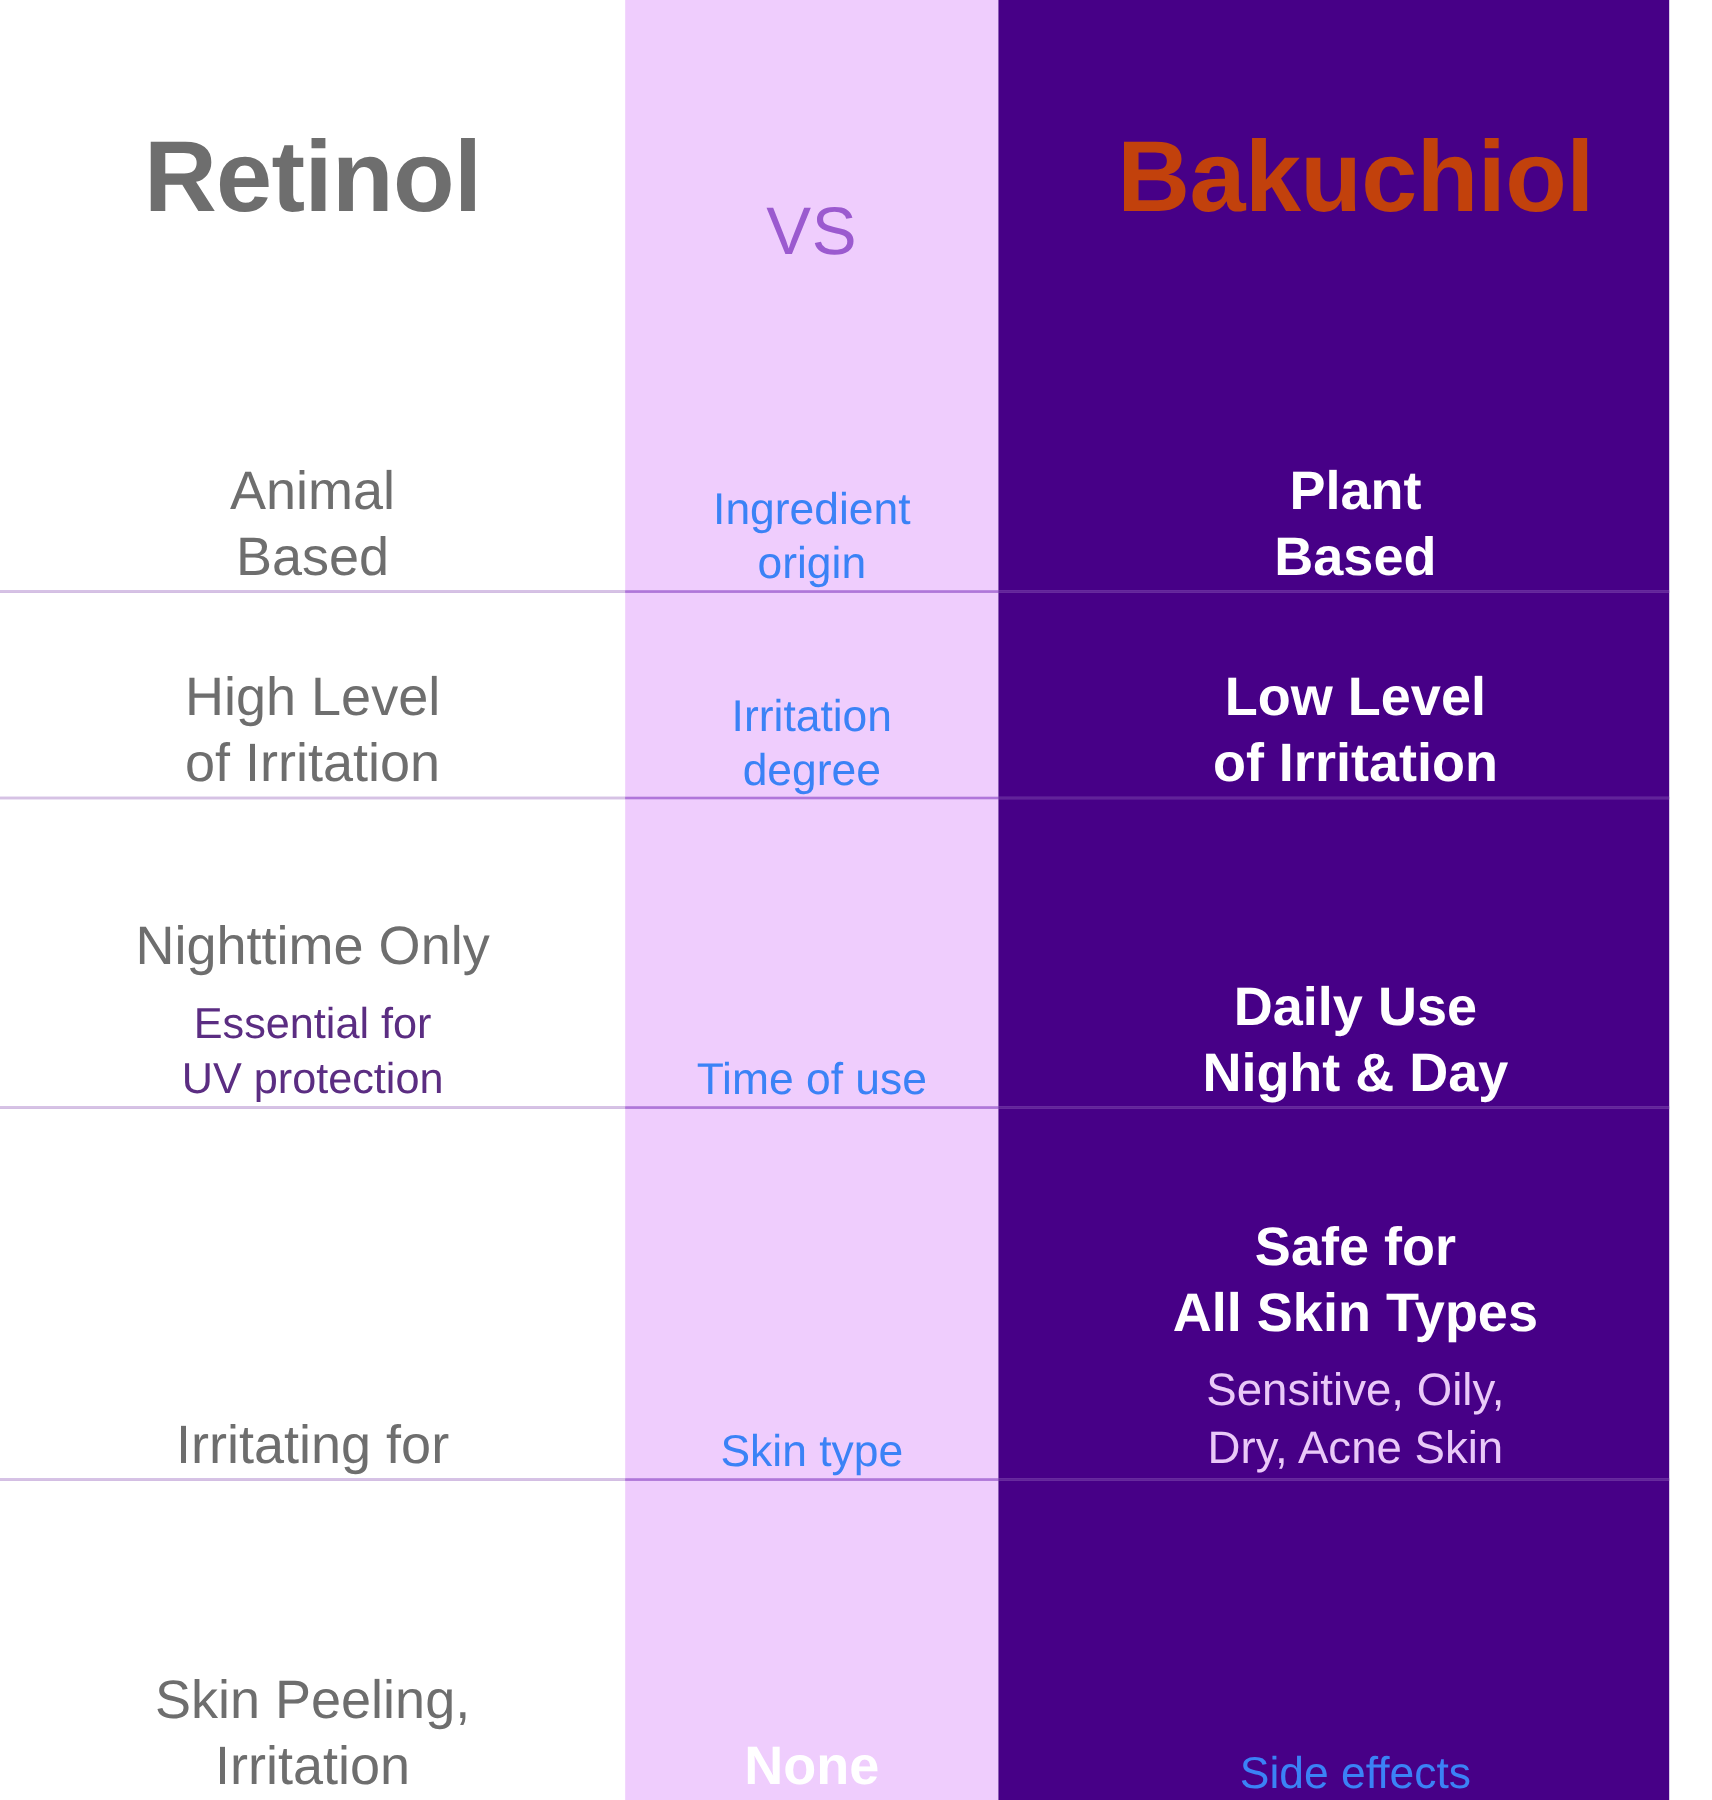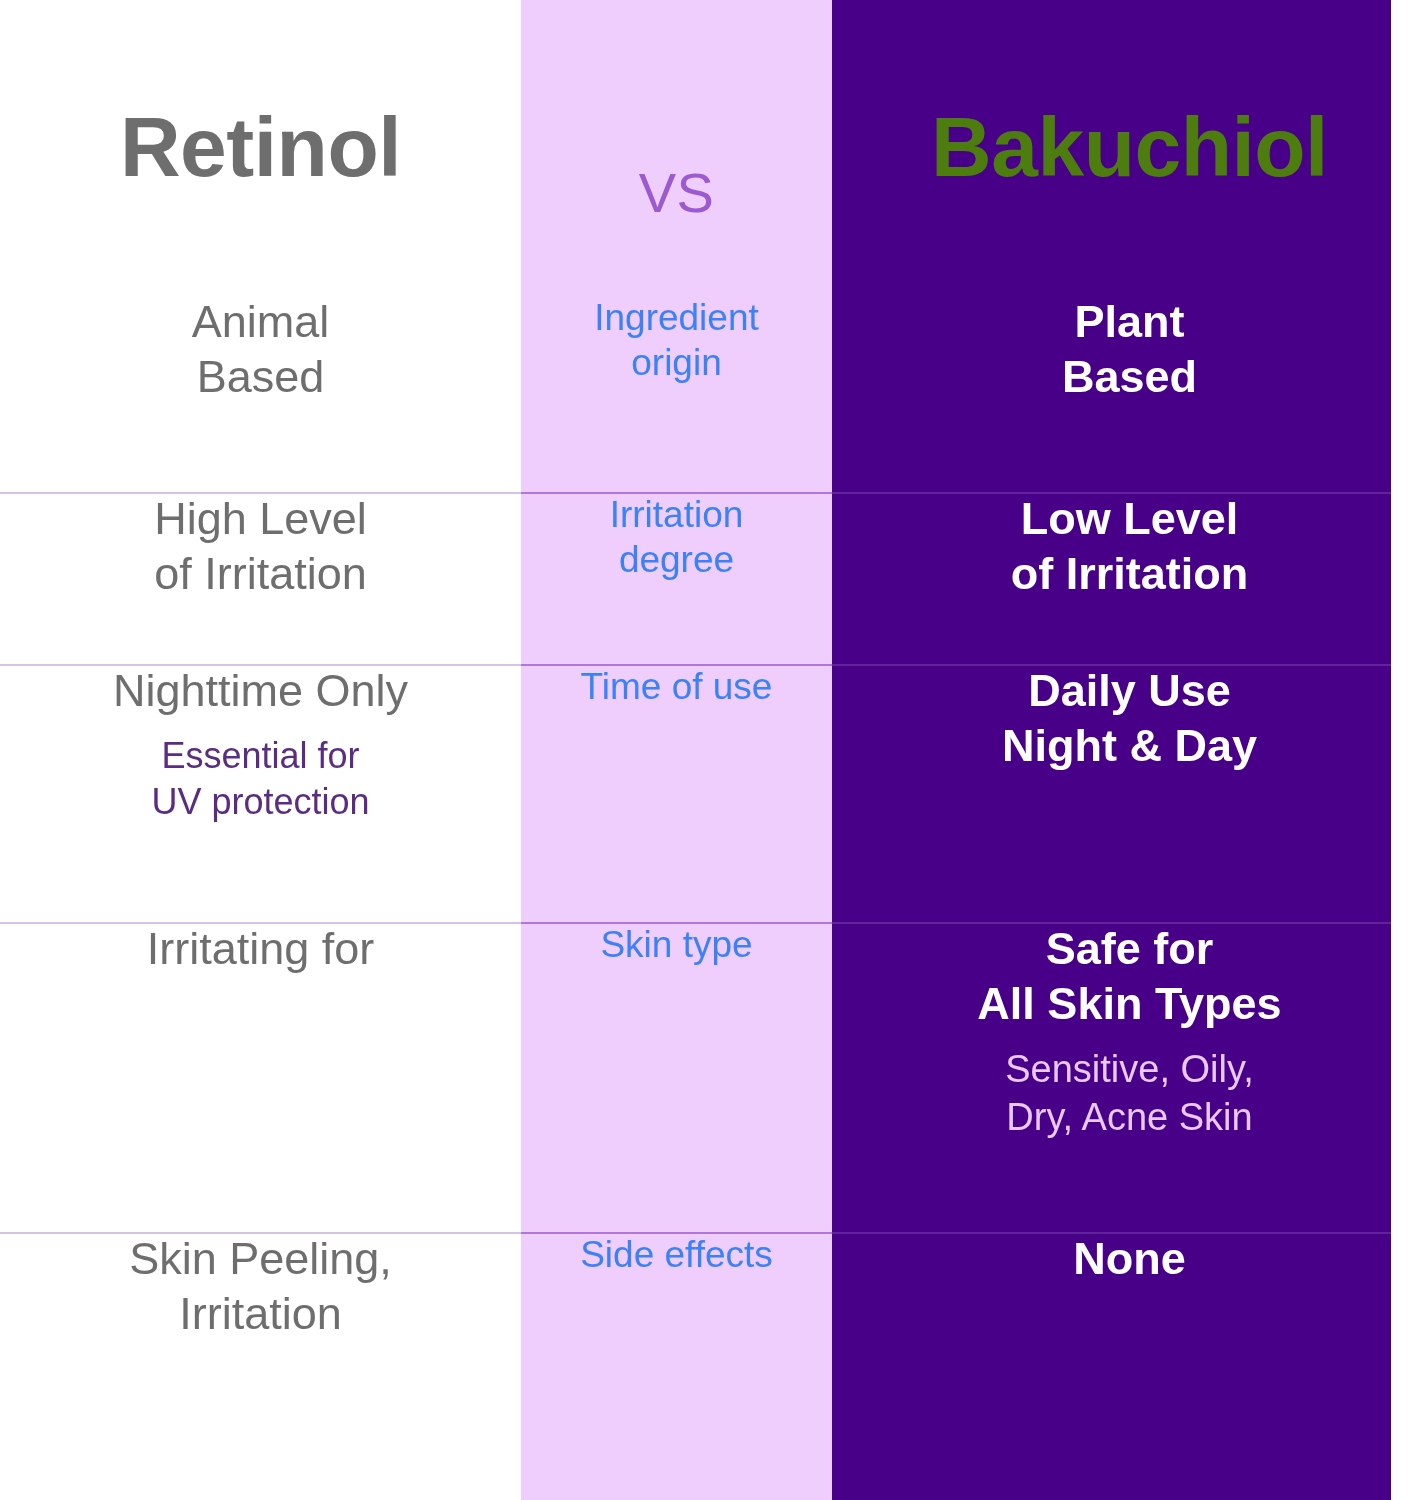--- a/index.html
+++ b/index.html
@@ -35,21 +35,21 @@
     inset: 0;
     display: grid;
     grid-template-columns: 521px 311px 595px;
     grid-template-rows: 295px 197px 172px 258px 310px 268px;
   }
 
   .cell {
     display: flex;
     flex-direction: column;
     align-items: center;
-    justify-content: flex-start;
+    justify-content: flex-end;
     text-align: center;
     box-sizing: border-box;
     padding: 0 14px;
     line-height: 1.22;
   }
 
   
   .hdr-left {
     color: #6E6E6E;
     font-size: 84px;
@@ -61,21 +61,21 @@
   .hdr-mid {
     color: #9B5ACF;
     font-size: 56px;
     font-weight: normal;
     letter-spacing: 0.5px;
     justify-content: flex-start;
     padding-top: 115px;
     margin-top: 44px;
   }
   .hdr-right {
-    color: #4d7c0f;
+    color: #c2410c;
     font-size: 84px;
     font-weight: bold;
     letter-spacing: -0.5px;
     justify-content: flex-start;
     padding-top: 96px;
   }
 
   
   .c-left {
     color: #6E6E6E;
@@ -210,21 +210,21 @@
       <div class="sub-right">
         <div>Sensitive, Oily,</div>
         <div>Dry, Acne Skin</div>
       </div>
     </div>
 
     <div class="cell c-left">
       <div>Skin Peeling,</div>
       <div>Irritation</div>
     </div>
+    <div class="cell c-right">
+      <div>None</div>
+    </div>
     <div class="cell c-mid">
       <div>Side effects</div>
     </div>
-    <div class="cell c-right">
-      <div>None</div>
-    </div>
 
   </div>
 </div>
 
 </body></html>

